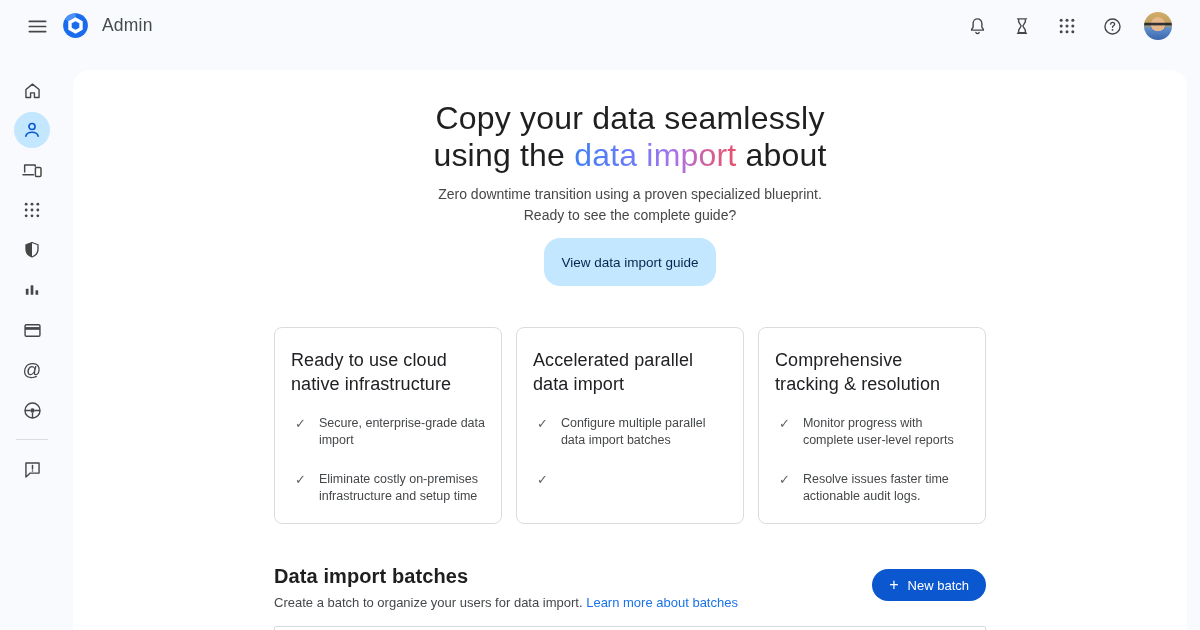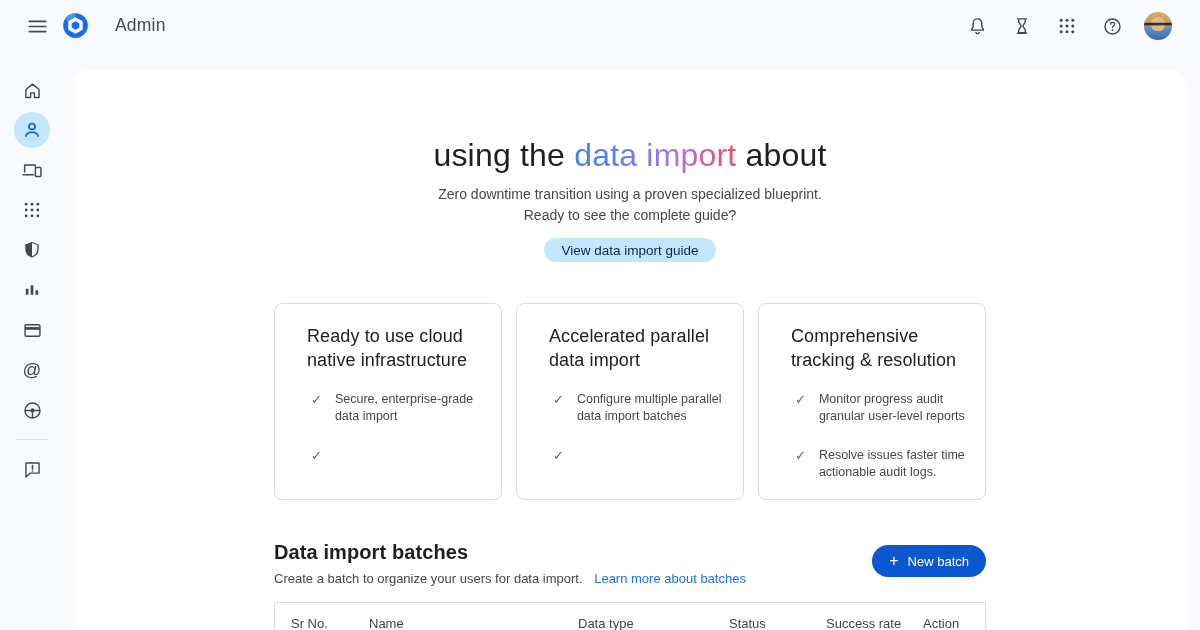--- a/index.html
+++ b/index.html
@@ -10,21 +10,21 @@
     font-family:"Liberation Sans", sans-serif;
     color:#1f1f1f;
   }
 
   
   .topbar { position:absolute; top:0; left:0; width:1200px; height:52px; }
   .hamburger {
     position:absolute; left:24px; top:14px; width:26px; height:24px;
     background:none; border:none; cursor:pointer; display:flex; align-items:center; justify-content:center;
   }
-  .brand { position:absolute; left:62px; top:12px; display:flex; align-items:center; gap:26px; }
+  .brand { position:absolute; left:62px; top:12px; display:flex; align-items:center; gap:13px; }
   .brand-name { font-size:17.5px; color:#454a4d; letter-spacing:.2px; }
   .searchbar {
     position:absolute; left:218px; top:8px; width:501px; height:37px;
     background:#e5e9f0; border-radius:19px; display:flex; align-items:center; padding:0 16px; gap:14px;
   }
   .searchbar input {
     flex:1; border:none; background:transparent; outline:none;
     font-family:"Liberation Sans", sans-serif; font-size:14px; color:#3c4043;
   }
   .searchbar input::placeholder { color:#4b4f54; opacity:1; }
@@ -63,44 +63,44 @@
     background:#ffffff; border-radius:16px 16px 0 0;
   }
   .hero { text-align:center; padding-top:30px; }
   .hero h1 { font-size:32px; line-height:37px; font-weight:500; color:#1f1f1f; letter-spacing:.2px; }
   .grad {
     background:linear-gradient(90deg,#3d7ff3 0%,#6f7bf6 38%,#a873ec 62%,#d75d8f 85%,#e5506e 100%);
     -webkit-background-clip:text; background-clip:text; color:transparent;
   }
   .hero .sub { margin-top:10px; font-size:14px; line-height:21px; color:#474747; }
   .cta {
-    margin-top:12px; display:inline-flex; align-items:center; height:24px; padding:0 17px;
+    margin-top:12px; display:inline-flex; align-items:center; height:48px; padding:0 17px;
     background:#c2e7ff; color:#06264f; border:none; border-radius:16px; cursor:pointer;
     font-family:"Liberation Sans", sans-serif; font-size:13.5px; font-weight:500;
   }
 
   
   .cards { margin-top:41px; display:flex; justify-content:center; gap:14px; }
   .card {
     width:228px; min-height:183px; background:#fff;
-    border:1px solid #dadce0; border-radius:8px; padding:20px 14px 18px 32px;
+    border:1px solid #dadce0; border-radius:8px; padding:20px 14px 18px 16px;
   }
   .card h3 { font-size:18px; line-height:24px; font-weight:400; color:#202124; letter-spacing:.1px; }
   .card .bullets { margin-top:19px; }
   .bullet { display:flex; gap:13px; align-items:flex-start; }
   .bullet + .bullet { margin-top:22px; }
   .bullet .check { color:#5f6368; font-size:13px; line-height:17px; padding-left:4px; }
   .bullet .btext { font-size:12.5px; line-height:17px; color:#45484b; }
 
   
   .batches { width:712px; margin:41px auto 0; }
   .batches-head { display:flex; justify-content:space-between; align-items:flex-start; }
   .batches-head h2 { font-size:20px; font-weight:600; color:#1f1f1f; letter-spacing:.1px; }
   .batches-head .desc { margin-top:7px; font-size:13px; color:#45484b; }
-  .batches-head .desc a { color:#1a73e8; text-decoration:none; cursor:pointer;margin-left:8px; }
+  .batches-head .desc a { color:#1a73e8; text-decoration:none; cursor:pointer; }
   .newbatch {
     margin-top:4px; display:inline-flex; align-items:center; gap:9px; height:32px; padding:0 17px;
     background:#0b57d0; color:#fff; border:none; border-radius:16px; cursor:pointer;
     font-family:"Liberation Sans", sans-serif; font-size:13px; font-weight:500;
   }
   .newbatch .plus { font-size:16px; font-weight:400; line-height:1; }
 
   .table { margin-top:16px; border:1px solid #dadce0; border-radius:2px; background:#fff; }
   .thead {
     display:grid; grid-template-columns:78px 209px 151px 97px 97px 1fr;
@@ -257,61 +257,62 @@
           <circle cx="12" cy="13.7" r="0.95" fill="#444746"></circle>
         </svg>
   </span>
     </div>
 </nav>
 
 <main class="panel">
 
   <section class="hero">
     <h1>
-      <br>
+      <span>Copy your data seamlessly</span><br>
       <span>using the </span><span class="grad">data import</span><span> about</span>
     </h1>
     <p class="sub">
       <span>Zero downtime transition using a proven specialized blueprint.</span><br>
       <span>Ready to see the complete guide?</span>
     </p>
     <button class="cta">View data import guide</button>
   </section>
 
   <section class="cards">
     <div class="card">
       <h3>Ready to use cloud native infrastructure</h3>
       <div class="bullets">
         <div class="bullet">
           <span class="check">✓</span>
           <span class="btext">Secure, enterprise-grade data import</span>
         </div>
         <div class="bullet">
           <span class="check">✓</span>
+          <span class="btext">Eliminate costly on-premises infrastructure and setup time</span>
         </div>
       </div>
     </div>
     <div class="card">
       <h3>Accelerated parallel data import</h3>
       <div class="bullets">
         <div class="bullet">
           <span class="check">✓</span>
           <span class="btext">Configure multiple parallel data import batches</span>
         </div>
         <div class="bullet">
           <span class="check">✓</span>
         </div>
       </div>
     </div>
     <div class="card">
       <h3>Comprehensive tracking &amp; resolution</h3>
       <div class="bullets">
         <div class="bullet">
           <span class="check">✓</span>
-          <span class="btext">Monitor progress audit granular user-level reports</span>
+          <span class="btext">Monitor progress with complete user-level reports</span>
         </div>
         <div class="bullet">
           <span class="check">✓</span>
           <span class="btext">Resolve issues faster time actionable audit logs.</span>
         </div>
       </div>
     </div>
   </section>
 
   <section class="batches">

